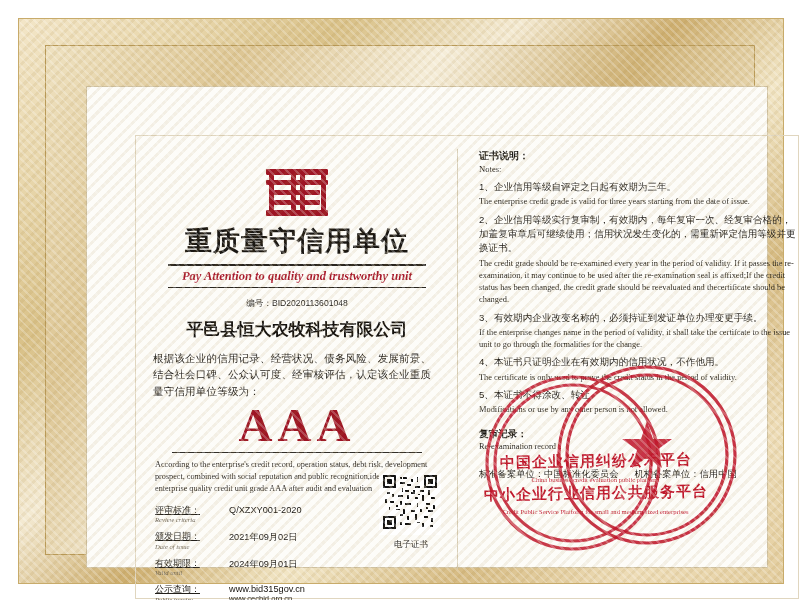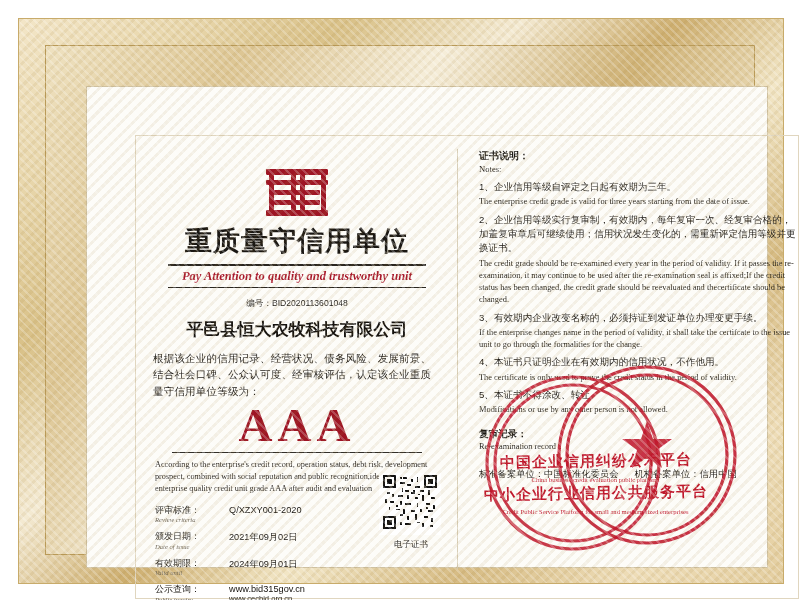--- a/index.html
+++ b/index.html
@@ -86,21 +86,21 @@
   .grade-rule{width:250px;height:1px;background:#33302a;margin:2px auto 6px;}
   .para-en{
     font-family:"Liberation Serif", serif;
     font-size:8.2px;line-height:1.45;color:#2a2621;text-align:left;padding:0 8px;
   }
   .meta{
     margin-top:10px;text-align:left;padding-left:8px;font-size:8.6px;color:#23201b;
   }
   .meta-row{display:flex;align-items:flex-start;margin-bottom:7px;}
   .meta-label{width:74px;flex:0 0 74px;line-height:1.25;}
-  .meta-label .cn{display:block;font-size:9px;}
+  .meta-label .cn{display:block;font-size:9px;text-decoration:underline;}
   .meta-label .en{display:block;font-size:6.6px;color:#6b6354;font-family:"Liberation Serif",serif;font-style:italic;}
   .meta-val{font-size:9.2px;color:#14110d;padding-top:0px;}
   .meta-val .small{display:block;font-size:7.6px;color:#2b2820;line-height:1.35;}
   
   .qr{
     position:absolute;right:6px;bottom:42px;width:58px;height:58px;
     background:#fff;padding:2px;
   }
   .qr-cap{
     position:absolute;right:2px;bottom:26px;width:68px;text-align:center;

